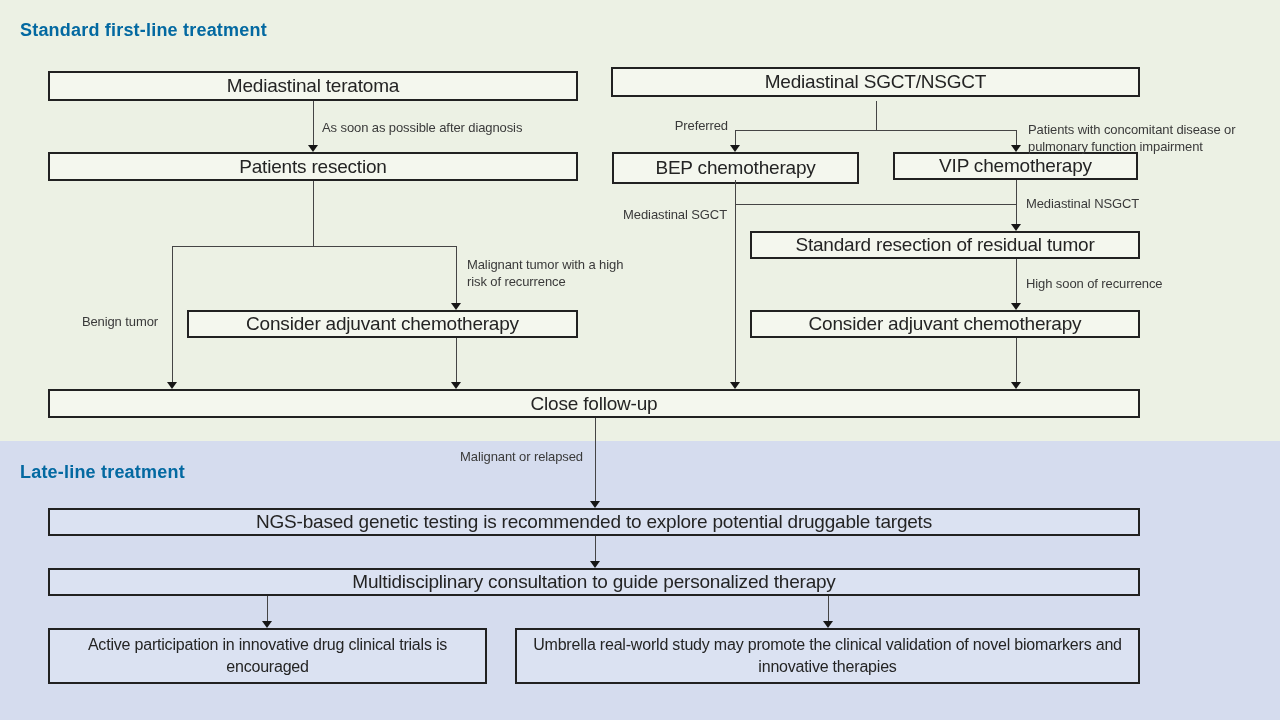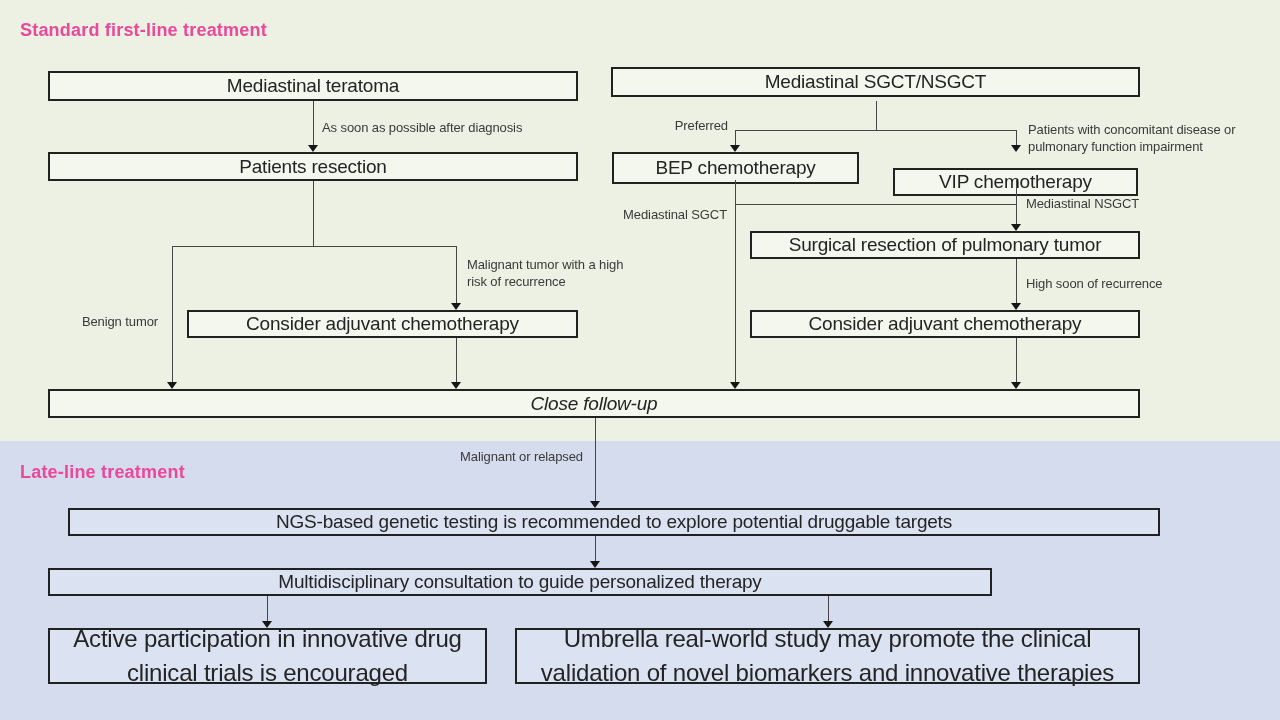--- a/index.html
+++ b/index.html
@@ -5,32 +5,32 @@
   html,body{margin:0;padding:0;}
   body{
     width:1280px;height:720px;position:relative;overflow:hidden;
     font-family:"Liberation Sans",sans-serif;
     -webkit-font-smoothing:antialiased;
   }
   .band{position:absolute;left:0;width:1280px;}
   .band-green{top:0;height:441px;background:#ecf1e4;}
   .band-blue{top:441px;height:279px;background:#d5dcee;}
   .sec-title{
-    position:absolute;font-weight:bold;font-size:18px;color:#ec4899;
+    position:absolute;font-weight:bold;font-size:18px;color:#0369a1;
     letter-spacing:.2px;white-space:nowrap;
   }
   .box{
     position:absolute;box-sizing:border-box;border:2px solid #212121;
     display:flex;align-items:center;justify-content:center;text-align:center;
     color:#242424;font-size:19px;letter-spacing:-0.2px;line-height:1.25;
     white-space:nowrap;
   }
   .box.green{background:#f4f7ee;}
   .box.blue{background:#dbe2f2;}
-  .box.wrap2{white-space:normal;font-size:24px;line-height:1.4;padding:0 14px;}
+  .box.wrap2{white-space:normal;font-size:16px;line-height:1.4;padding:0 14px;}
   .vline,.hline{position:absolute;background:#454545;}
   .vline{width:1px;}
   .hline{height:1px;}
   .arr{
     position:absolute;width:0;height:0;margin-left:-5px;
     border-left:5px solid transparent;border-right:5px solid transparent;
     border-top:7px solid #161616;
   }
   .lbl{
     position:absolute;font-size:13px;color:#3a3a3a;line-height:1.28;
@@ -45,28 +45,28 @@
 <div class="band band-green"></div>
 <div class="band band-blue"></div>
 
 <div class="sec-title" style="left:20px;top:20px;">Standard first-line treatment</div>
 <div class="sec-title" style="left:20px;top:462px;">Late-line treatment</div>
 
 <div class="box green" style="left:48px;top:71px;width:530px;height:30px;">Mediastinal teratoma</div>
 <div class="box green" style="left:611px;top:67px;width:529px;height:30px;">Mediastinal SGCT/NSGCT</div>
 <div class="box green" style="left:48px;top:152px;width:530px;height:29px;">Patients resection</div>
 <div class="box green" style="left:612px;top:152px;width:247px;height:32px;">BEP chemotherapy</div>
-<div class="box green" style="left:893px;top:152px;width:245px;height:28px;margin-top:16px;">VIP chemotherapy</div>
-<div class="box green" style="left:750px;top:231px;width:390px;height:28px;">Surgical resection of pulmonary tumor</div>
+<div class="box green" style="left:893px;top:152px;width:245px;height:28px;">VIP chemotherapy</div>
+<div class="box green" style="left:750px;top:231px;width:390px;height:28px;">Standard resection of residual tumor</div>
 <div class="box green" style="left:750px;top:310px;width:390px;height:28px;">Consider adjuvant chemotherapy</div>
 <div class="box green" style="left:187px;top:310px;width:391px;height:28px;">Consider adjuvant chemotherapy</div>
-<div class="box green" style="left:48px;top:389px;width:1092px;height:29px;font-style:italic;">Close follow-up</div>
+<div class="box green" style="left:48px;top:389px;width:1092px;height:29px;">Close follow-up</div>
 
-<div class="box blue" style="left:48px;top:508px;width:1092px;height:28px;margin-left:20px;">NGS-based genetic testing is recommended to explore potential druggable targets</div>
-<div class="box blue" style="left:48px;top:568px;width:944px;height:28px;">Multidisciplinary consultation to guide personalized therapy</div>
+<div class="box blue" style="left:48px;top:508px;width:1092px;height:28px;">NGS-based genetic testing is recommended to explore potential druggable targets</div>
+<div class="box blue" style="left:48px;top:568px;width:1092px;height:28px;">Multidisciplinary consultation to guide personalized therapy</div>
 <div class="box blue wrap2" style="left:48px;top:628px;width:439px;height:56px;">Active participation in innovative drug clinical trials is encouraged</div>
 <div class="box blue wrap2" style="left:515px;top:628px;width:625px;height:56px;">Umbrella real-world study may promote the clinical validation of novel biomarkers and innovative therapies</div>
 
 <div class="vline" style="left:313px;top:101px;height:45px;"></div>
 <div class="arr" style="left:313px;top:145px;"></div>
 <div class="vline" style="left:313px;top:181px;height:65px;"></div>
 <div class="hline" style="left:172px;top:246px;width:284px;"></div>
 <div class="vline" style="left:172px;top:246px;height:137px;"></div>
 <div class="arr" style="left:172px;top:382px;"></div>
 <div class="vline" style="left:456px;top:246px;height:58px;"></div>

